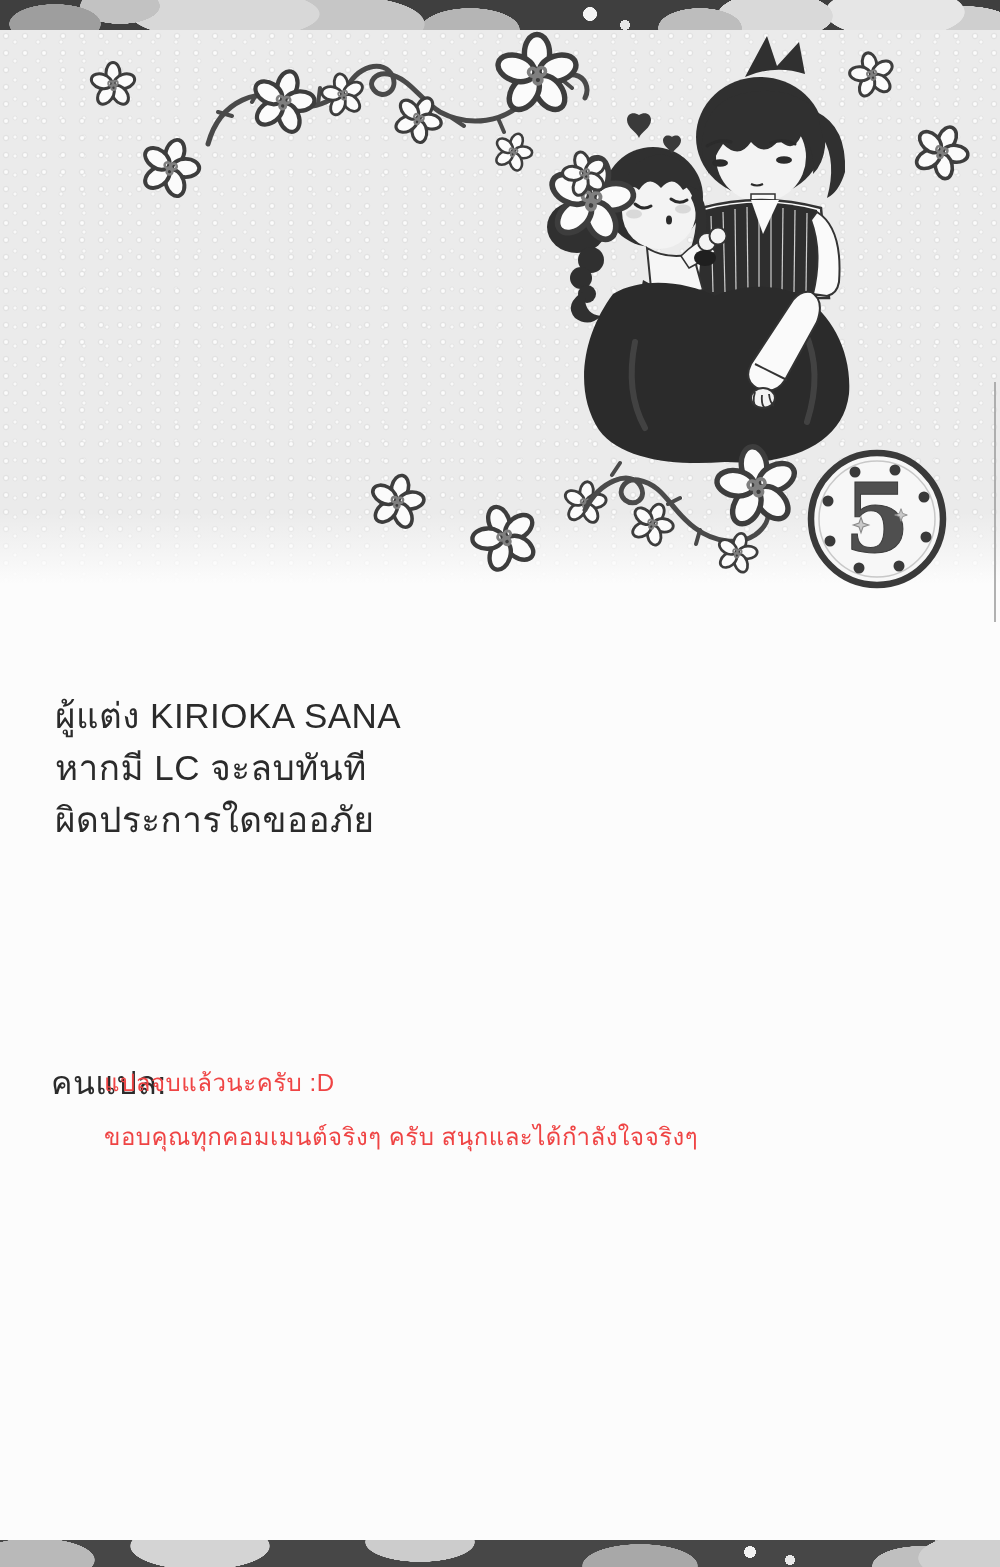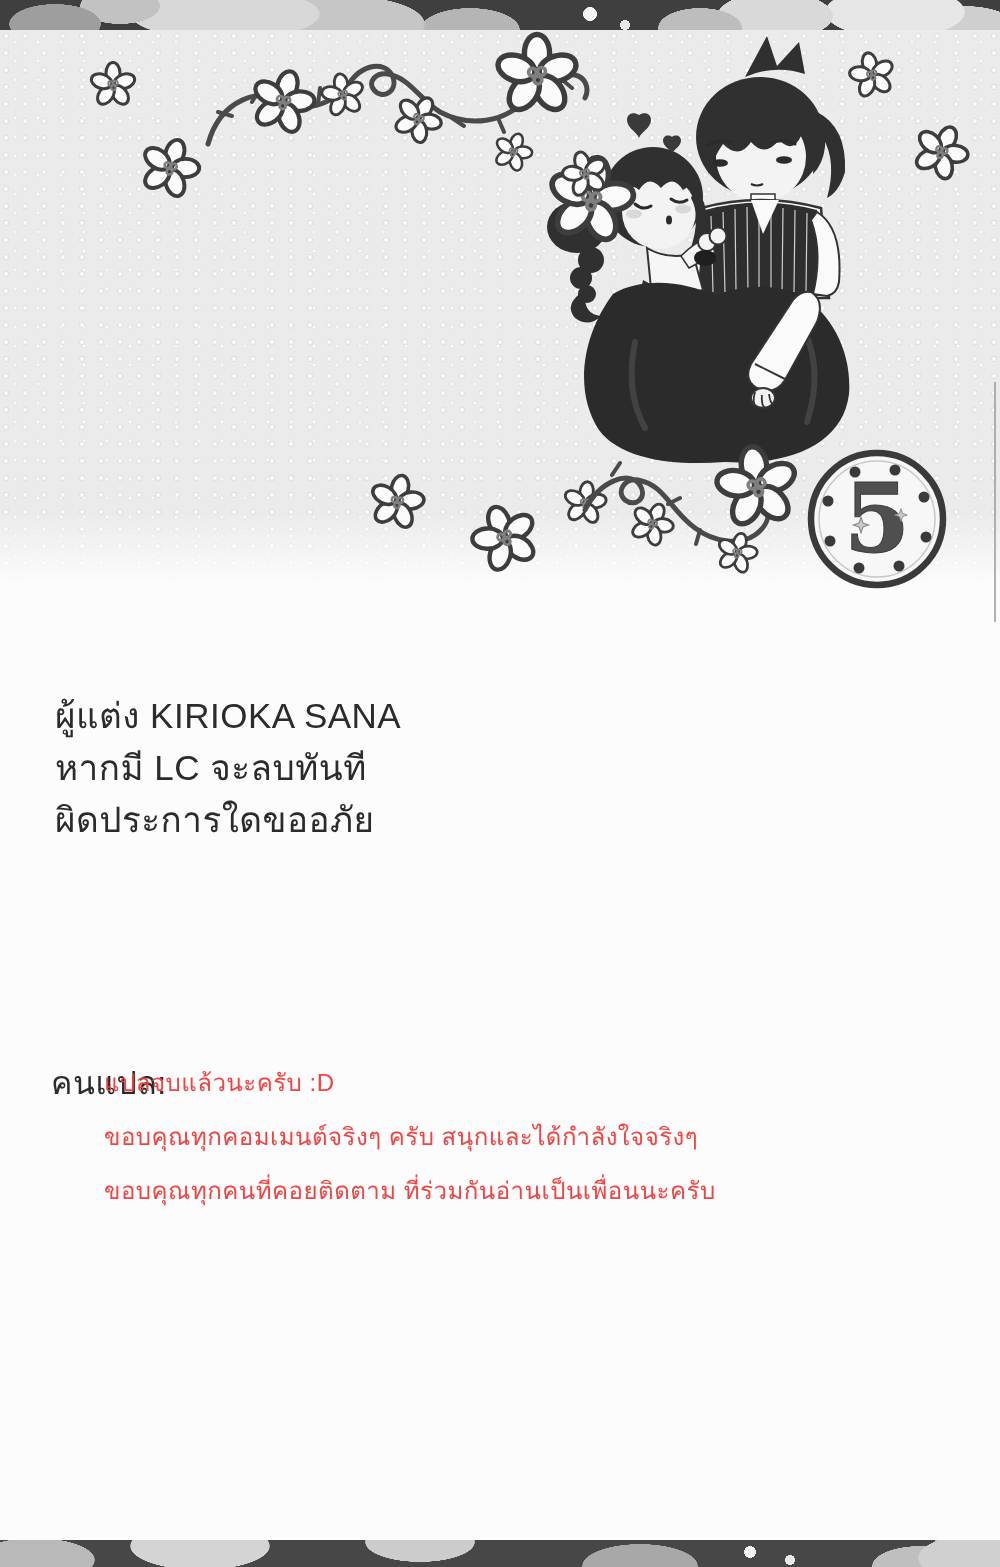--- a/index.html
+++ b/index.html
@@ -221,16 +221,15 @@
 <div class="credits">
   <div>ผู้แต่ง KIRIOKA SANA</div>
   <div>หากมี LC จะลบทันที</div>
   <div>ผิดประการใดขออภัย</div>
 </div>
 
 <div class="note-label">คนแปล:</div>
 <div class="note-lines">
   <div>แปลจบแล้วนะครับ :D</div>
   <div>ขอบคุณทุกคอมเมนต์จริงๆ ครับ สนุกและได้กำลังใจจริงๆ</div>
-  <div>ขอบคุณทุกคนที่คอยติดตาม ที่ร่วมกันอ่านเป็นเพื่อนนะครับ</div>
 </div>
 
 <div class="border-strip border-bottom"></div>
 
 </body></html>

